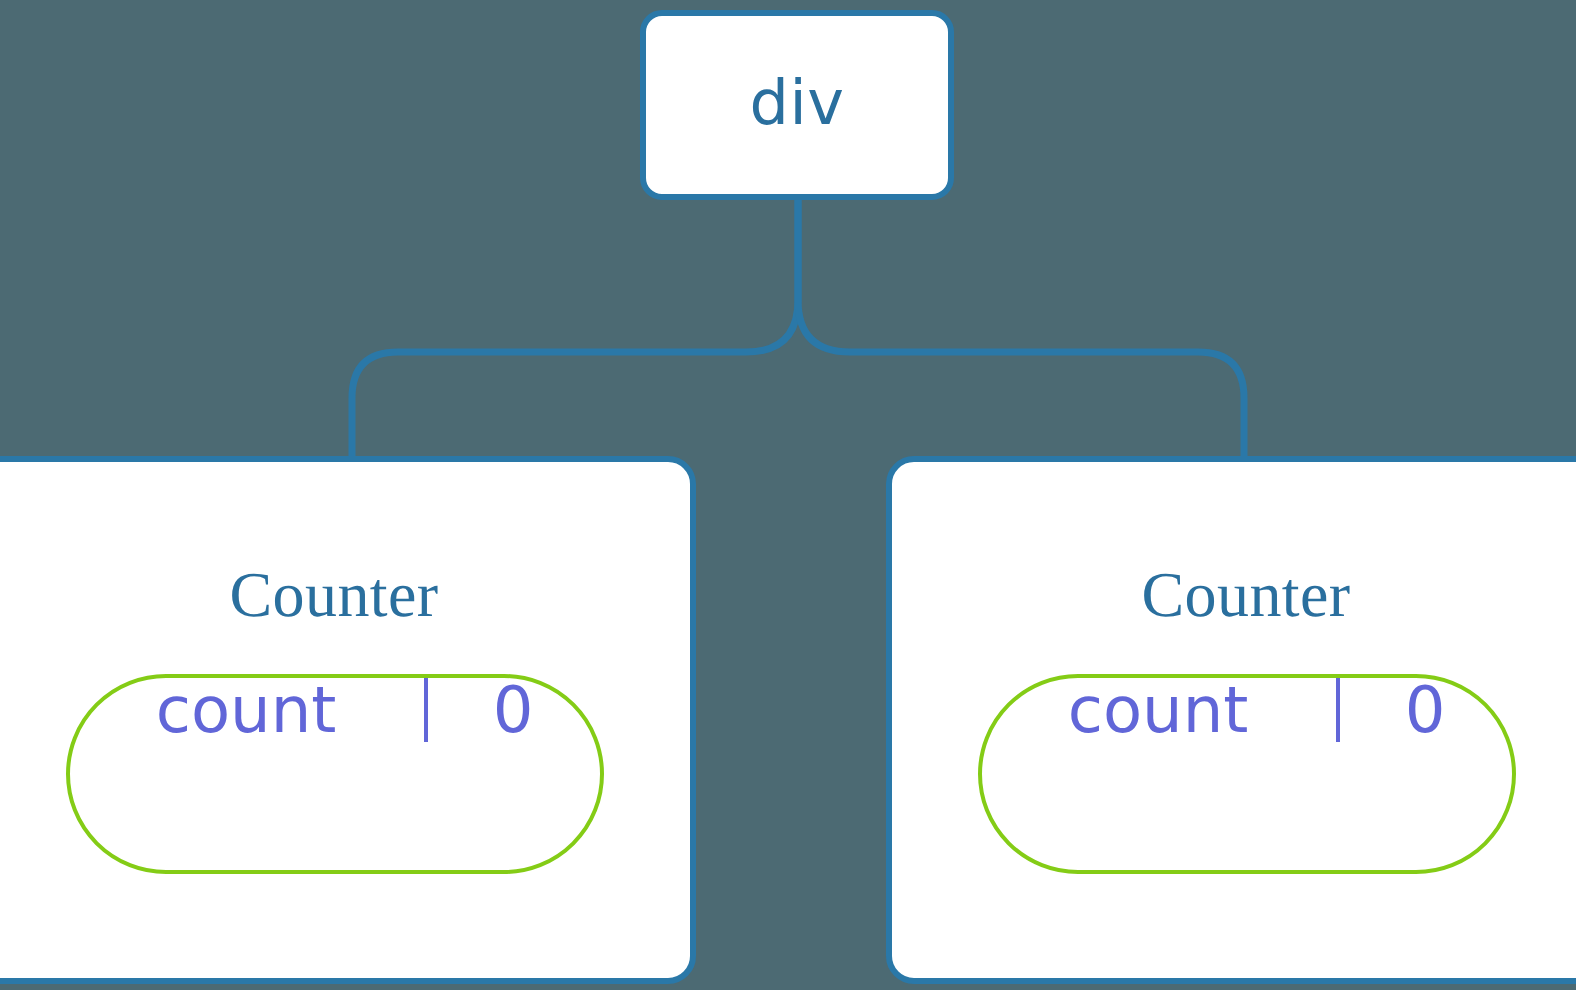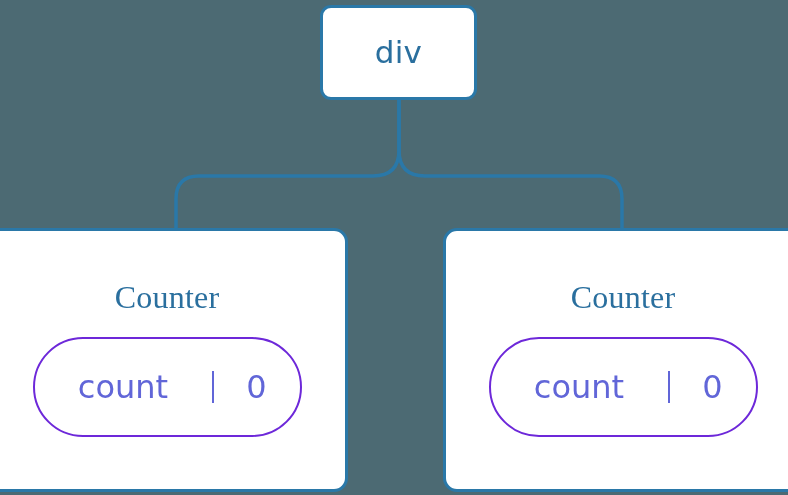--- a/index.html
+++ b/index.html
@@ -84,24 +84,24 @@
     font-family: Liberation Serif, serif;
   }
 
   
   .state-pill {
     position: relative;
     box-sizing: border-box;
     width: 269px;
     height: 100px;
     margin-top: 24px;
-    border: 2px solid #6d28d9;
+    border: 2px solid #84cc16;
     border-radius: 50px;
     display: flex;
-    align-items: center;
+    align-items: flex-start;
     background: transparent;
   }
   .pill-key,
   .pill-val {
     display: flex;
     align-items: center;
     justify-content: center;
     color: #6166d8;
     font-size: 32px;
     line-height: 1;

